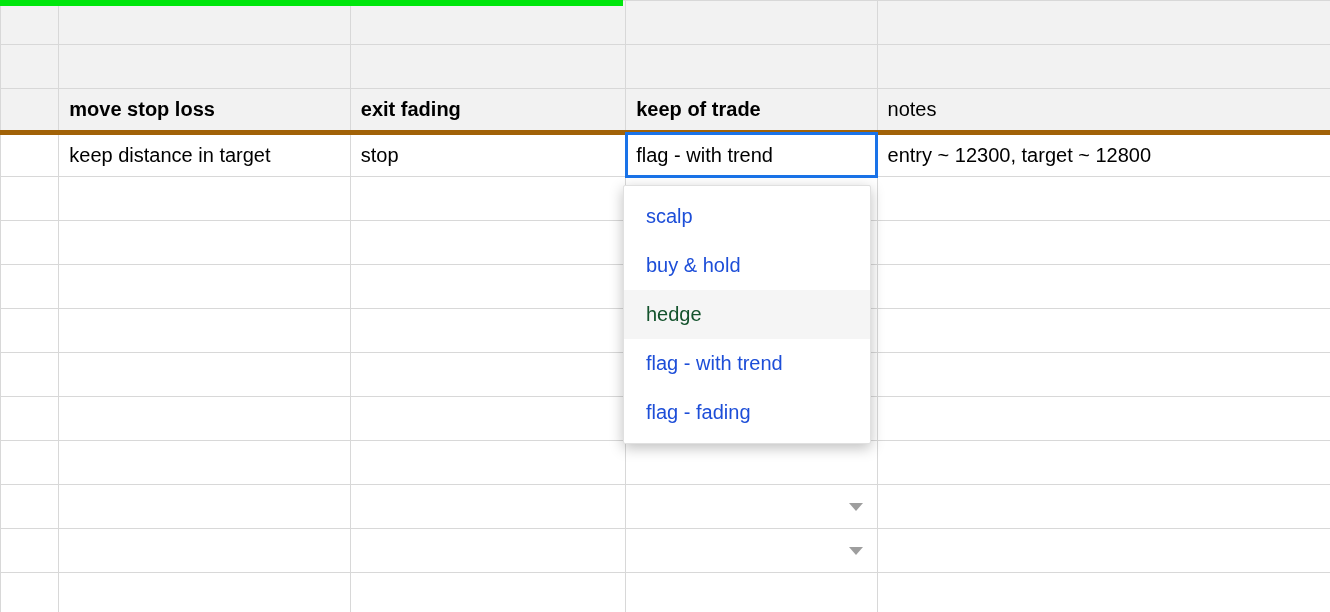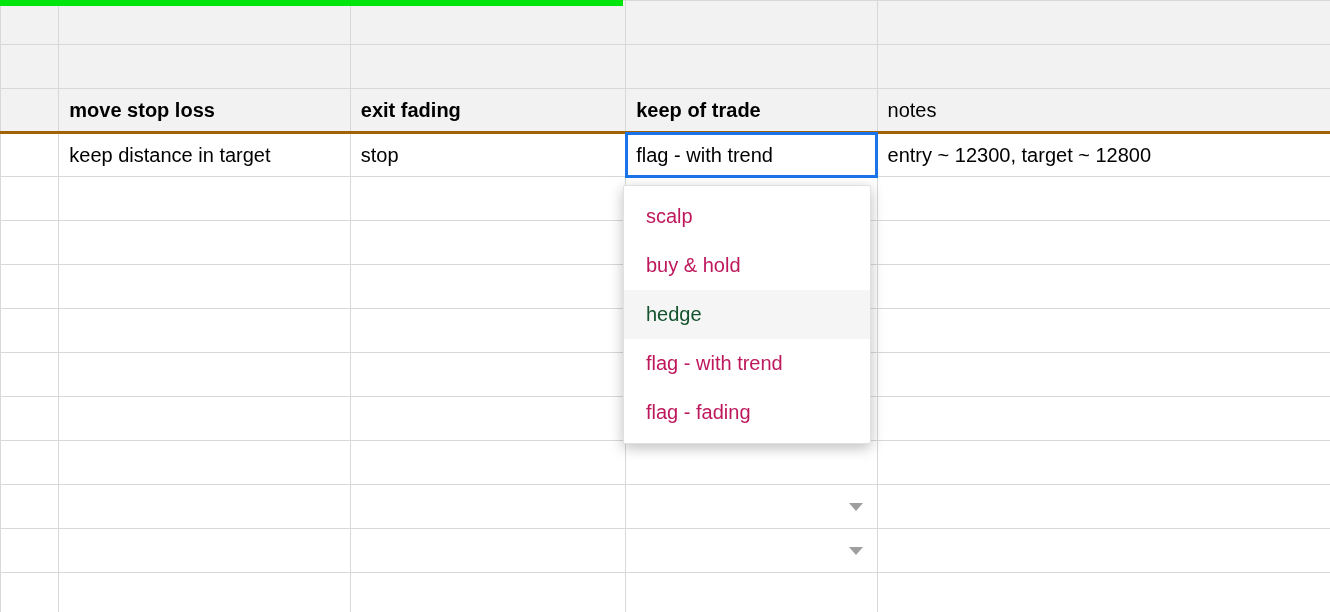--- a/index.html
+++ b/index.html
@@ -37,21 +37,21 @@
     overflow: hidden;
     white-space: nowrap;
   }
   tr.blank-row td { background: #f2f2f2; }
   tr.header-row td {
     background: #f2f2f2;
     font-weight: 700;
   }
   tr.header-row td.notes-header { font-weight: 400; }
   tr.header-row { border-bottom: 3px solid #dfe6ef; }
-  tr.header-row td { border-bottom: 3px solid #a16207; }
+  tr.header-row td { border-bottom: 5px solid #a16207; }
   .col-a { width: 58px; }
   .col-b { width: 290px; }
   .col-c { width: 274px; }
   .col-d { width: 250px; }
   .col-e { width: 460px; }
   td.active-cell {
     outline: 3px solid #1a73e8;
     outline-offset: -2px;
     position: relative;
     background: #fff;
@@ -75,21 +75,21 @@
     background: #fff;
     border: 1px solid #e0e0e0;
     border-radius: 2px;
     box-shadow: 0 4px 14px rgba(0,0,0,0.25);
     z-index: 10;
     padding: 6px 0;
   }
   .dropdown-item {
     padding: 13px 22px;
     font-size: 20px;
-    color: #be185d;
+    color: #1d4ed8;
     cursor: pointer;
   }
   .dropdown-item.highlight {
     background: #f5f5f5;
     color: #14532d;
   }
 </style>
 </head>
 <body>
 

